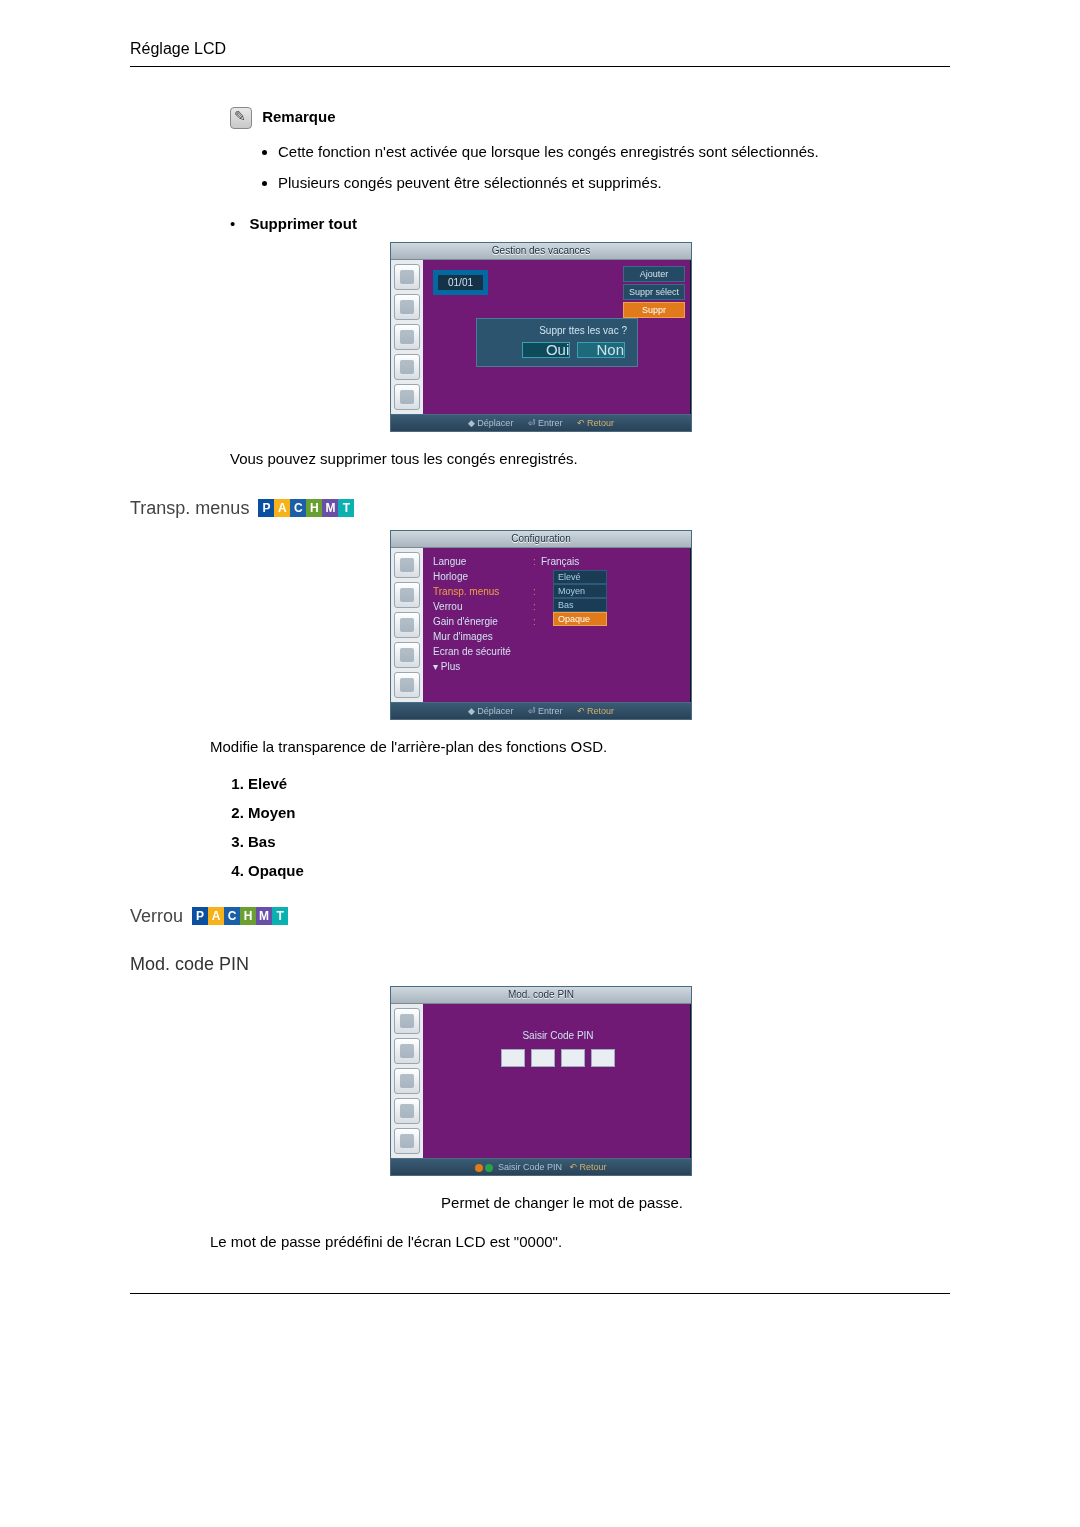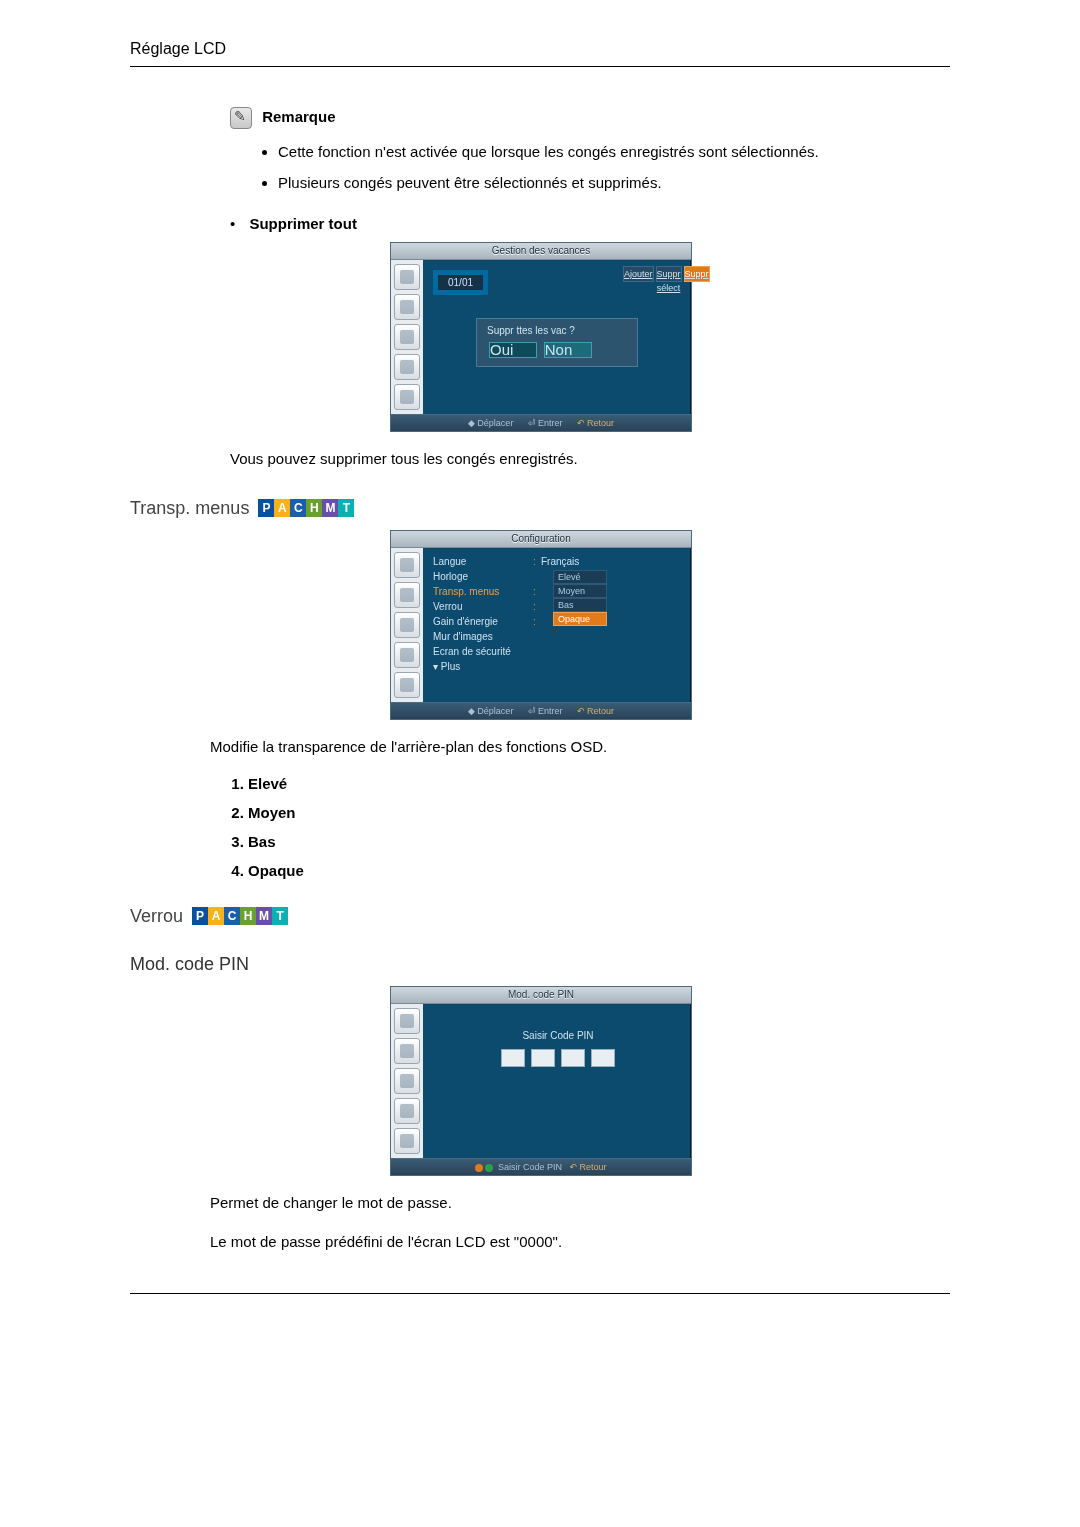--- a/index.html
+++ b/index.html
@@ -74,21 +74,21 @@
   .b-P{background:#0a4fa0;}
   .b-A{background:#f7b21a;color:#000;}
   .b-C{background:#1a5fa8;}
   .b-H{background:#6aa032;}
   .b-M{background:#6a4fa8;}
   .b-T{background:#0bb1b1;}
   
   .osd-wrap { margin: 10px 0 10px 260px; }
   .osd {
     width: 300px;
-    background: #0c4a6e;
+    background: #701a75;
     border: 1px solid #4a6b82;
     font-size: 10px;
     color: #cfe1ef;
     box-shadow: 0 0 0 1px #0b1a26 inset;
   }
   .osd-titlebar {
     height: 16px;
     background: linear-gradient(#cfd8df,#a9b4bd);
     color: #234;
     text-align: center;
@@ -133,45 +133,45 @@
     color: #a8c1d3;
   }
   .osd-foot .f-item { margin: 8px 6px; }
   .osd-foot .f-ret { color: #d0b070; }
   
   .osd1-main { min-height: 140px; }
   .right-btns {
     position: absolute;
     right: 6px; top: 6px;
     width: 62px;
-    display: flex; flex-direction: row; gap:2px;text-decoration:underline;
+    display: flex; flex-direction: column; gap:2px;
   }
   .rbtn {
     background: #244a64;
     border: 1px solid #3b6a88;
     height: 14px; line-height: 14px;
     font-size: 9px;
     text-align: center;
   }
-  .rbtn.hl { background: #e07a1a; color:#fff; border-color:#f0a050;text-align:right; }
+  .rbtn.hl { background: #e07a1a; color:#fff; border-color:#f0a050; }
   .date-badge {
     display:inline-block;
     background:#163248;
     border:5px solid #0369a1;
     padding: 2px 10px;
     margin-top: 4px;
   }
   .dialog {
     position: absolute;
     left: 50%; top: 58px;
     transform: translateX(-50%);
     background:#2d546f;
     border:1px solid #4c7a97;
     padding: 6px 10px 8px 10px;
-    text-align: left;
+    text-align: right;
     width: 140px;
   }
   .dialog .q { color:#cfe4f0; margin-bottom:6px; }
   .dialog .dbtn {
     display:inline-block;
     width: 46px; height:14px; line-height:14px;
     font-size:15px; margin:0 2px;
     background:#1d6a7a; border:1px solid #3aa0b2;
   }
   .dialog .dbtn.sel { background:#0f4a5a; }
@@ -389,17 +389,17 @@
         </div>
       </div>
       <div class="osd3-foot">
         <span class="dots"><span class="d d1"></span><span class="d d2"></span></span>
         <span>Saisir Code PIN</span>
         &nbsp;&nbsp;<span class="f-ret" style="color:#d0b070;">↶ <span>Retour</span></span>
       </div>
     </div>
   </div>
 
-  <div class="para" style="margin-left:80px;">Permet de changer le mot de passe.</div>
+  <div class="para" style="margin-left:44px;text-align:center;">Permet de changer le mot de passe.</div>
   <div class="para" style="margin-left:80px;">Le mot de passe prédéfini de l'écran LCD est "0000".</div>
 
   <div class="footer-rule"></div>
 </div>
 
 </body></html>

